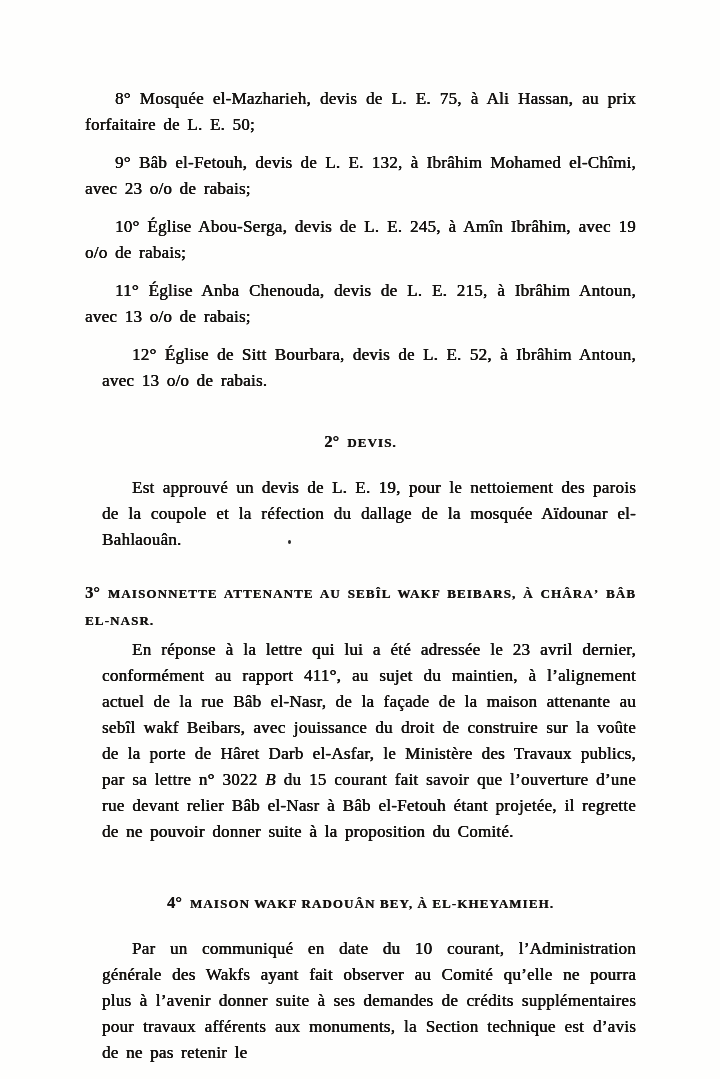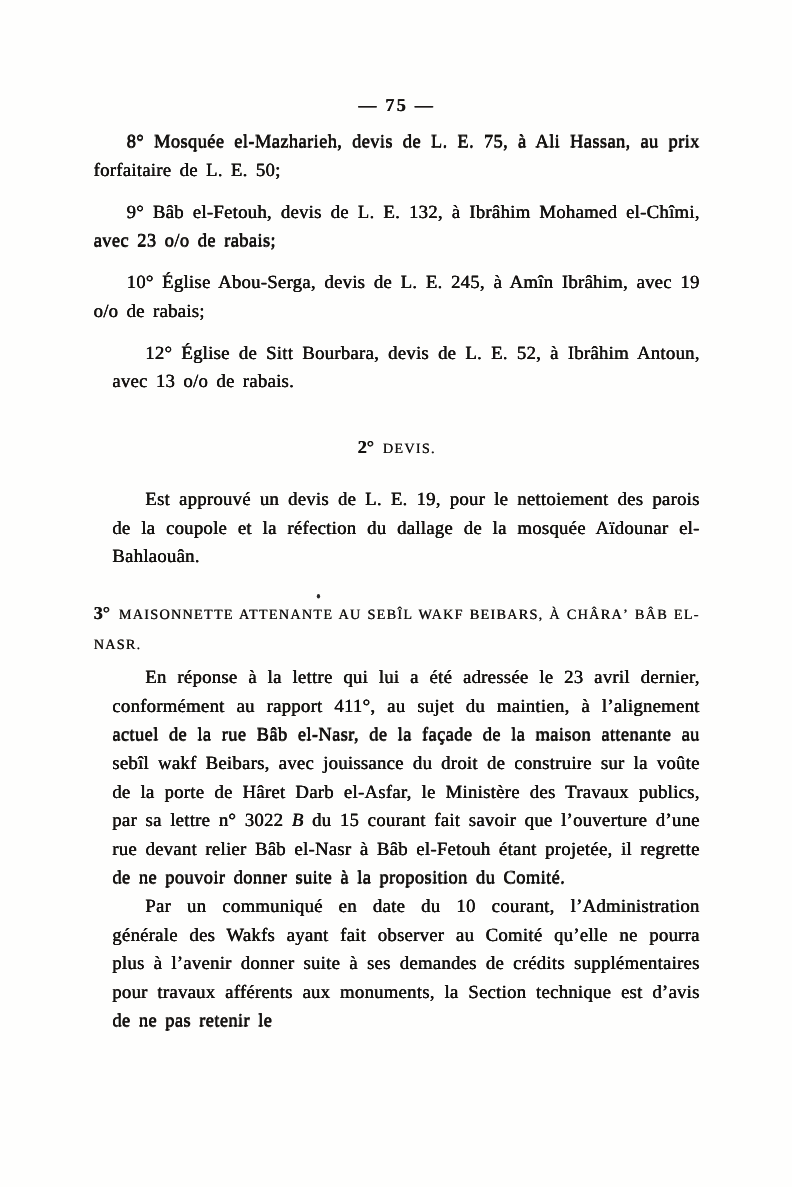--- a/index.html
+++ b/index.html
@@ -46,21 +46,21 @@
     text-shadow: 0.35px 0 0 currentColor;
   }
   .heading .heading-num {
     font-size: 16.5px;
     font-weight: bold;
     margin-right: 8px;
     white-space: nowrap;
   }
   .heading .heading-title {
     font-size: 13px;
-    font-weight: normal;
+    font-weight: bold;
     letter-spacing: 1.1px;
   }
   .heading.centered { text-align: center; }
   .heading.fullline {
     text-align: justify;
     text-align-last: justify;
   }
   #heading-devis { margin: 32px 0 22px 0; }
   #heading-maisonnette { margin: 24px 0 6px 0; }
   #heading-maison-wakf { margin: 42px 0 22px 0; }
@@ -73,41 +73,44 @@
     height: 4px;
     background: #2a2a2a;
     border-radius: 50%;
   }
 </style>
 </head>
 <body>
 
 <div class="page">
 
-  <div class="page-number">— 75 —</div>
 
   <p class="body-para">8° Mosquée el-Mazharieh, devis de L. E. 75, à Ali Hassan, au prix forfaitaire de L. E. 50;</p>
 
   <p class="body-para">9° Bâb el-Fetouh, devis de L. E. 132, à Ibrâhim Mohamed el-Chîmi, avec 23 o/o de rabais;</p>
 
   <p class="body-para">10° Église Abou-Serga, devis de L. E. 245, à Amîn Ibrâhim, avec 19 o/o de rabais;</p>
 
+  <p class="body-para">11° Église Anba Chenouda, devis de L. E. 215, à Ibrâhim Antoun, avec 13 o/o de rabais;</p>
 
   <p class="body-para no-bottom">12° Église de Sitt Bourbara, devis de L. E. 52, à Ibrâhim Antoun, avec 13 o/o de rabais.</p>
 
   <h2 class="heading centered" id="heading-devis">
     <span class="heading-num">2°</span><span class="heading-title">DEVIS.</span>
   </h2>
 
   <p class="body-para no-bottom">Est approuvé un devis de L. E. 19, pour le nettoiement des parois de la coupole et la réfection du dallage de la mosquée Aïdounar el-Bahlaouân.</p>
 
   <div class="ink-speck"></div>
 
   <h2 class="heading fullline" id="heading-maisonnette">
     <span class="heading-num">3°</span><span class="heading-title">MAISONNETTE ATTENANTE AU SEBÎL WAKF BEIBARS, À CHÂRAʼ BÂB EL-NASR.</span>
   </h2>
 
   <p class="body-para no-bottom"><span>En réponse à la lettre qui lui a été adressée le 23 avril dernier, conformément au rapport 411°, au sujet du maintien, à l’alignement actuel de la rue Bâb el-Nasr, de la façade de la maison attenante au sebîl wakf Beibars, avec jouissance du droit de construire sur la voûte de la porte de Hâret Darb el-Asfar, le Ministère des Travaux publics, par sa lettre n° 3022 </span><span class="italic">B</span><span> du 15 courant fait savoir que l’ouverture d’une rue devant relier Bâb el-Nasr à Bâb el-Fetouh étant projetée, il regrette de ne pouvoir donner suite à la proposition du Comité.</span></p>
 
+  <h2 class="heading centered" id="heading-maison-wakf">
+    <span class="heading-num">4°</span><span class="heading-title">MAISON WAKF RADOUÂN BEY, À EL-KHEYAMIEH.</span>
+  </h2>
 
   <p class="body-para no-bottom">Par un communiqué en date du 10 courant, l’Administration générale des Wakfs ayant fait observer au Comité qu’elle ne pourra plus à l’avenir donner suite à ses demandes de crédits supplémentaires pour travaux afférents aux monuments, la Section technique est d’avis de ne pas retenir le</p>
 
 </div>
 
 </body></html>

